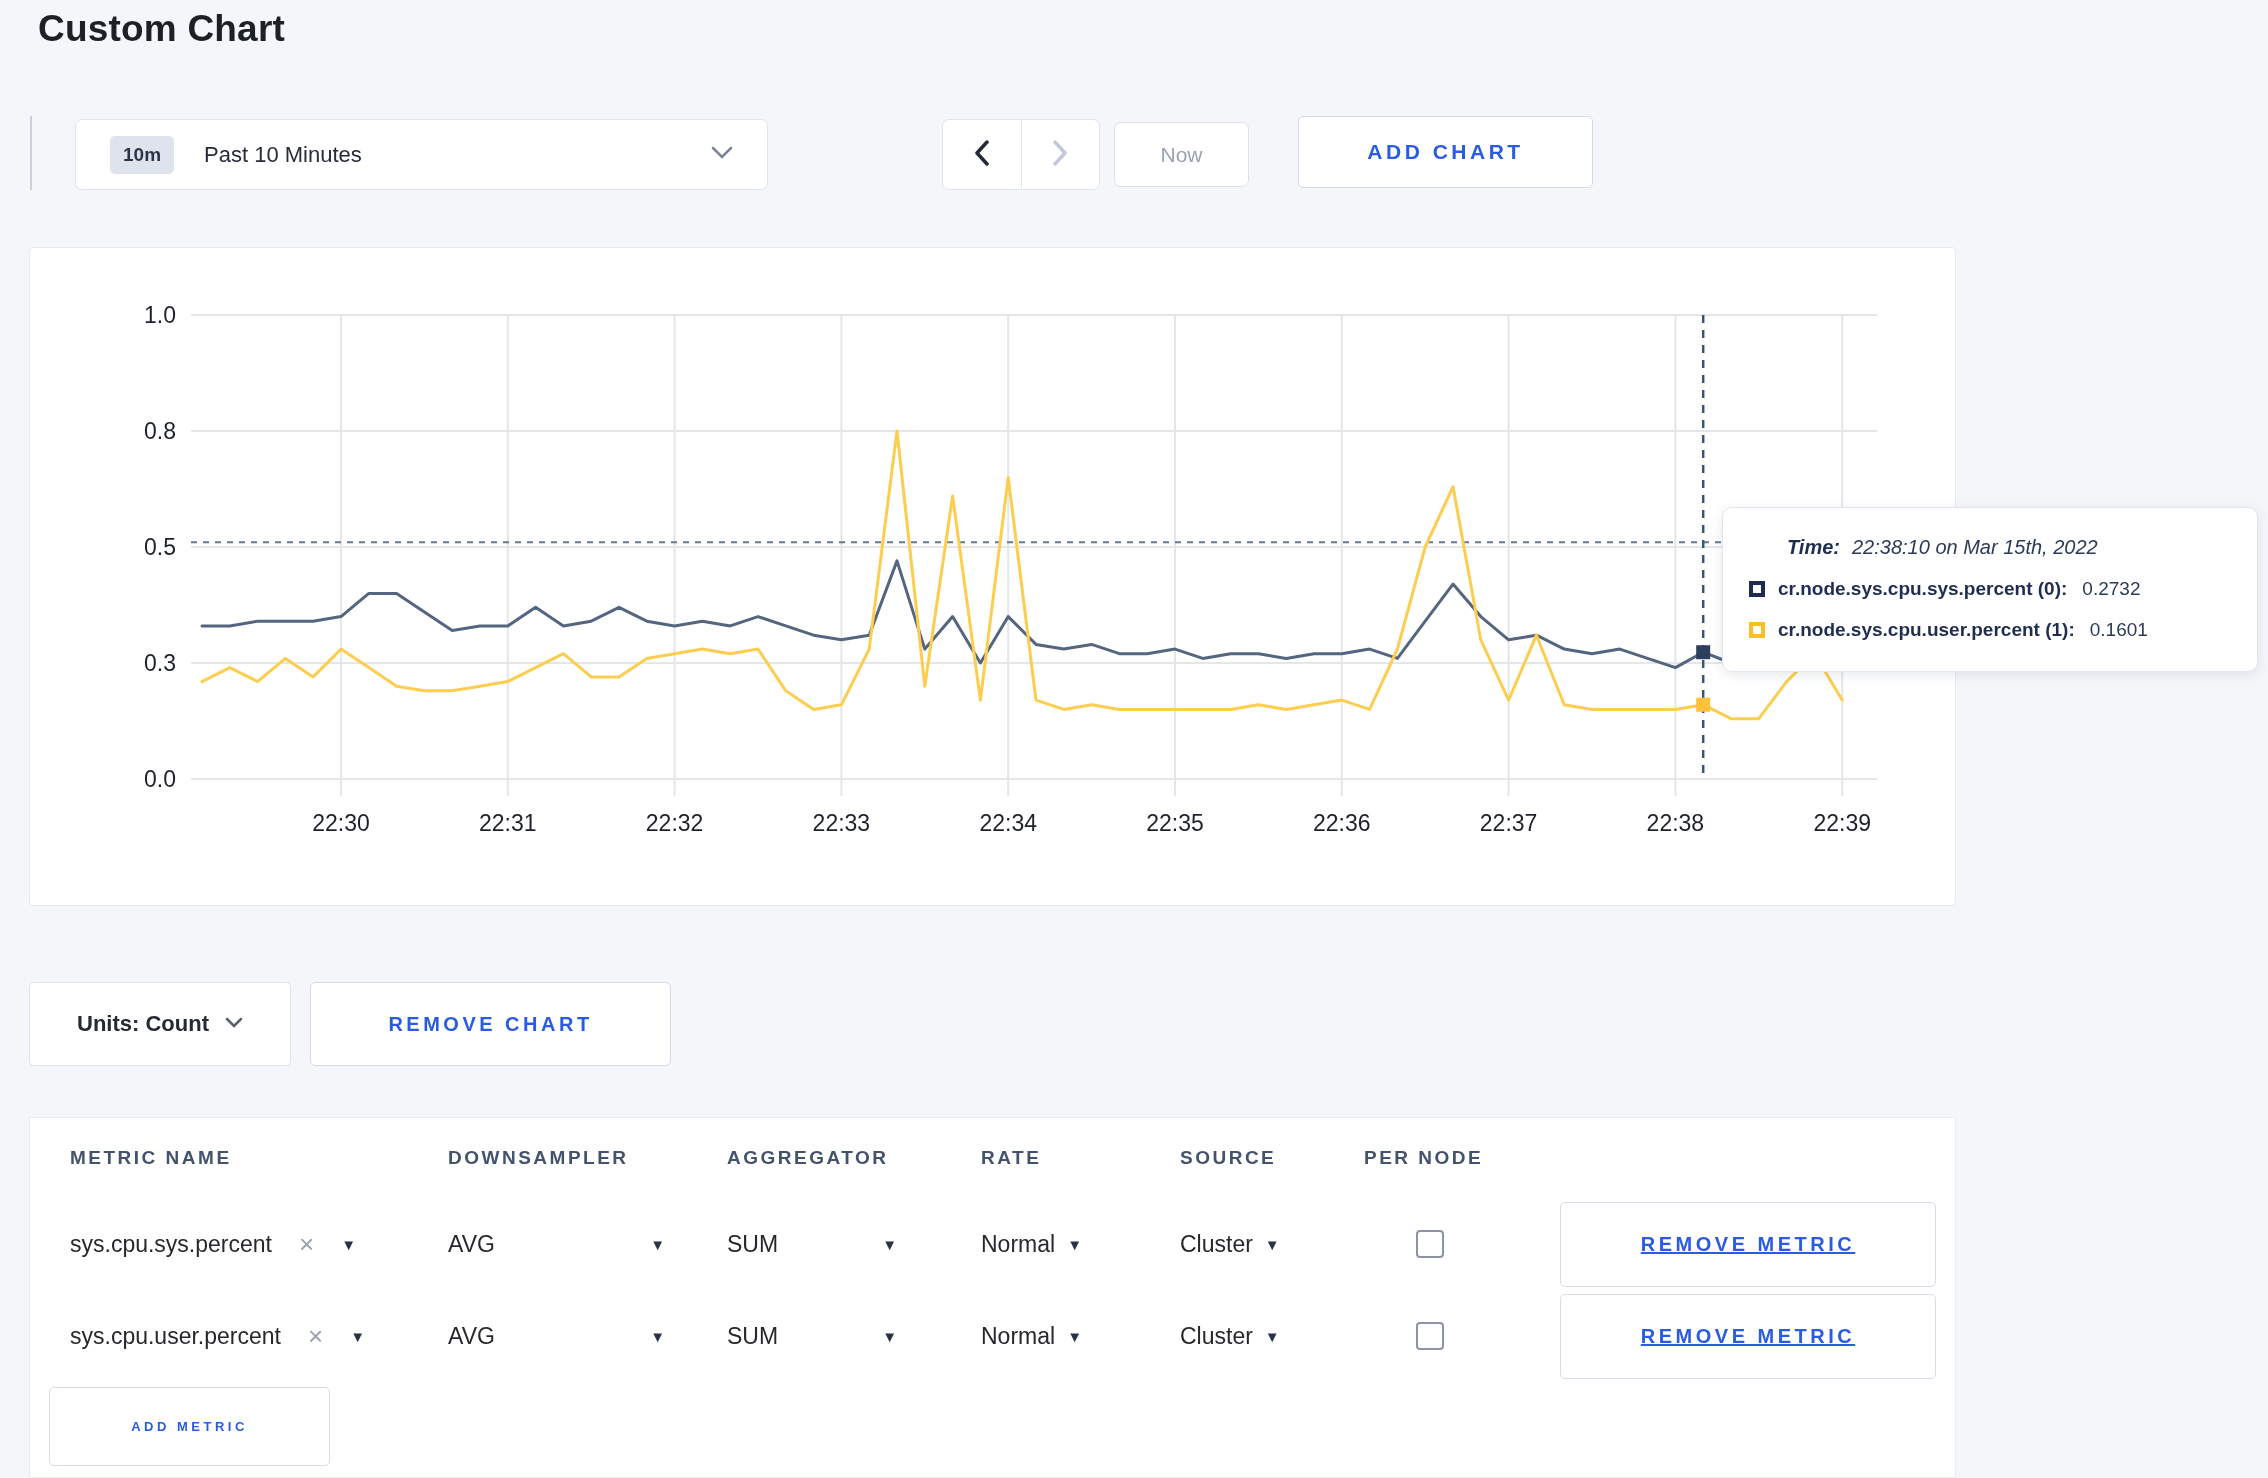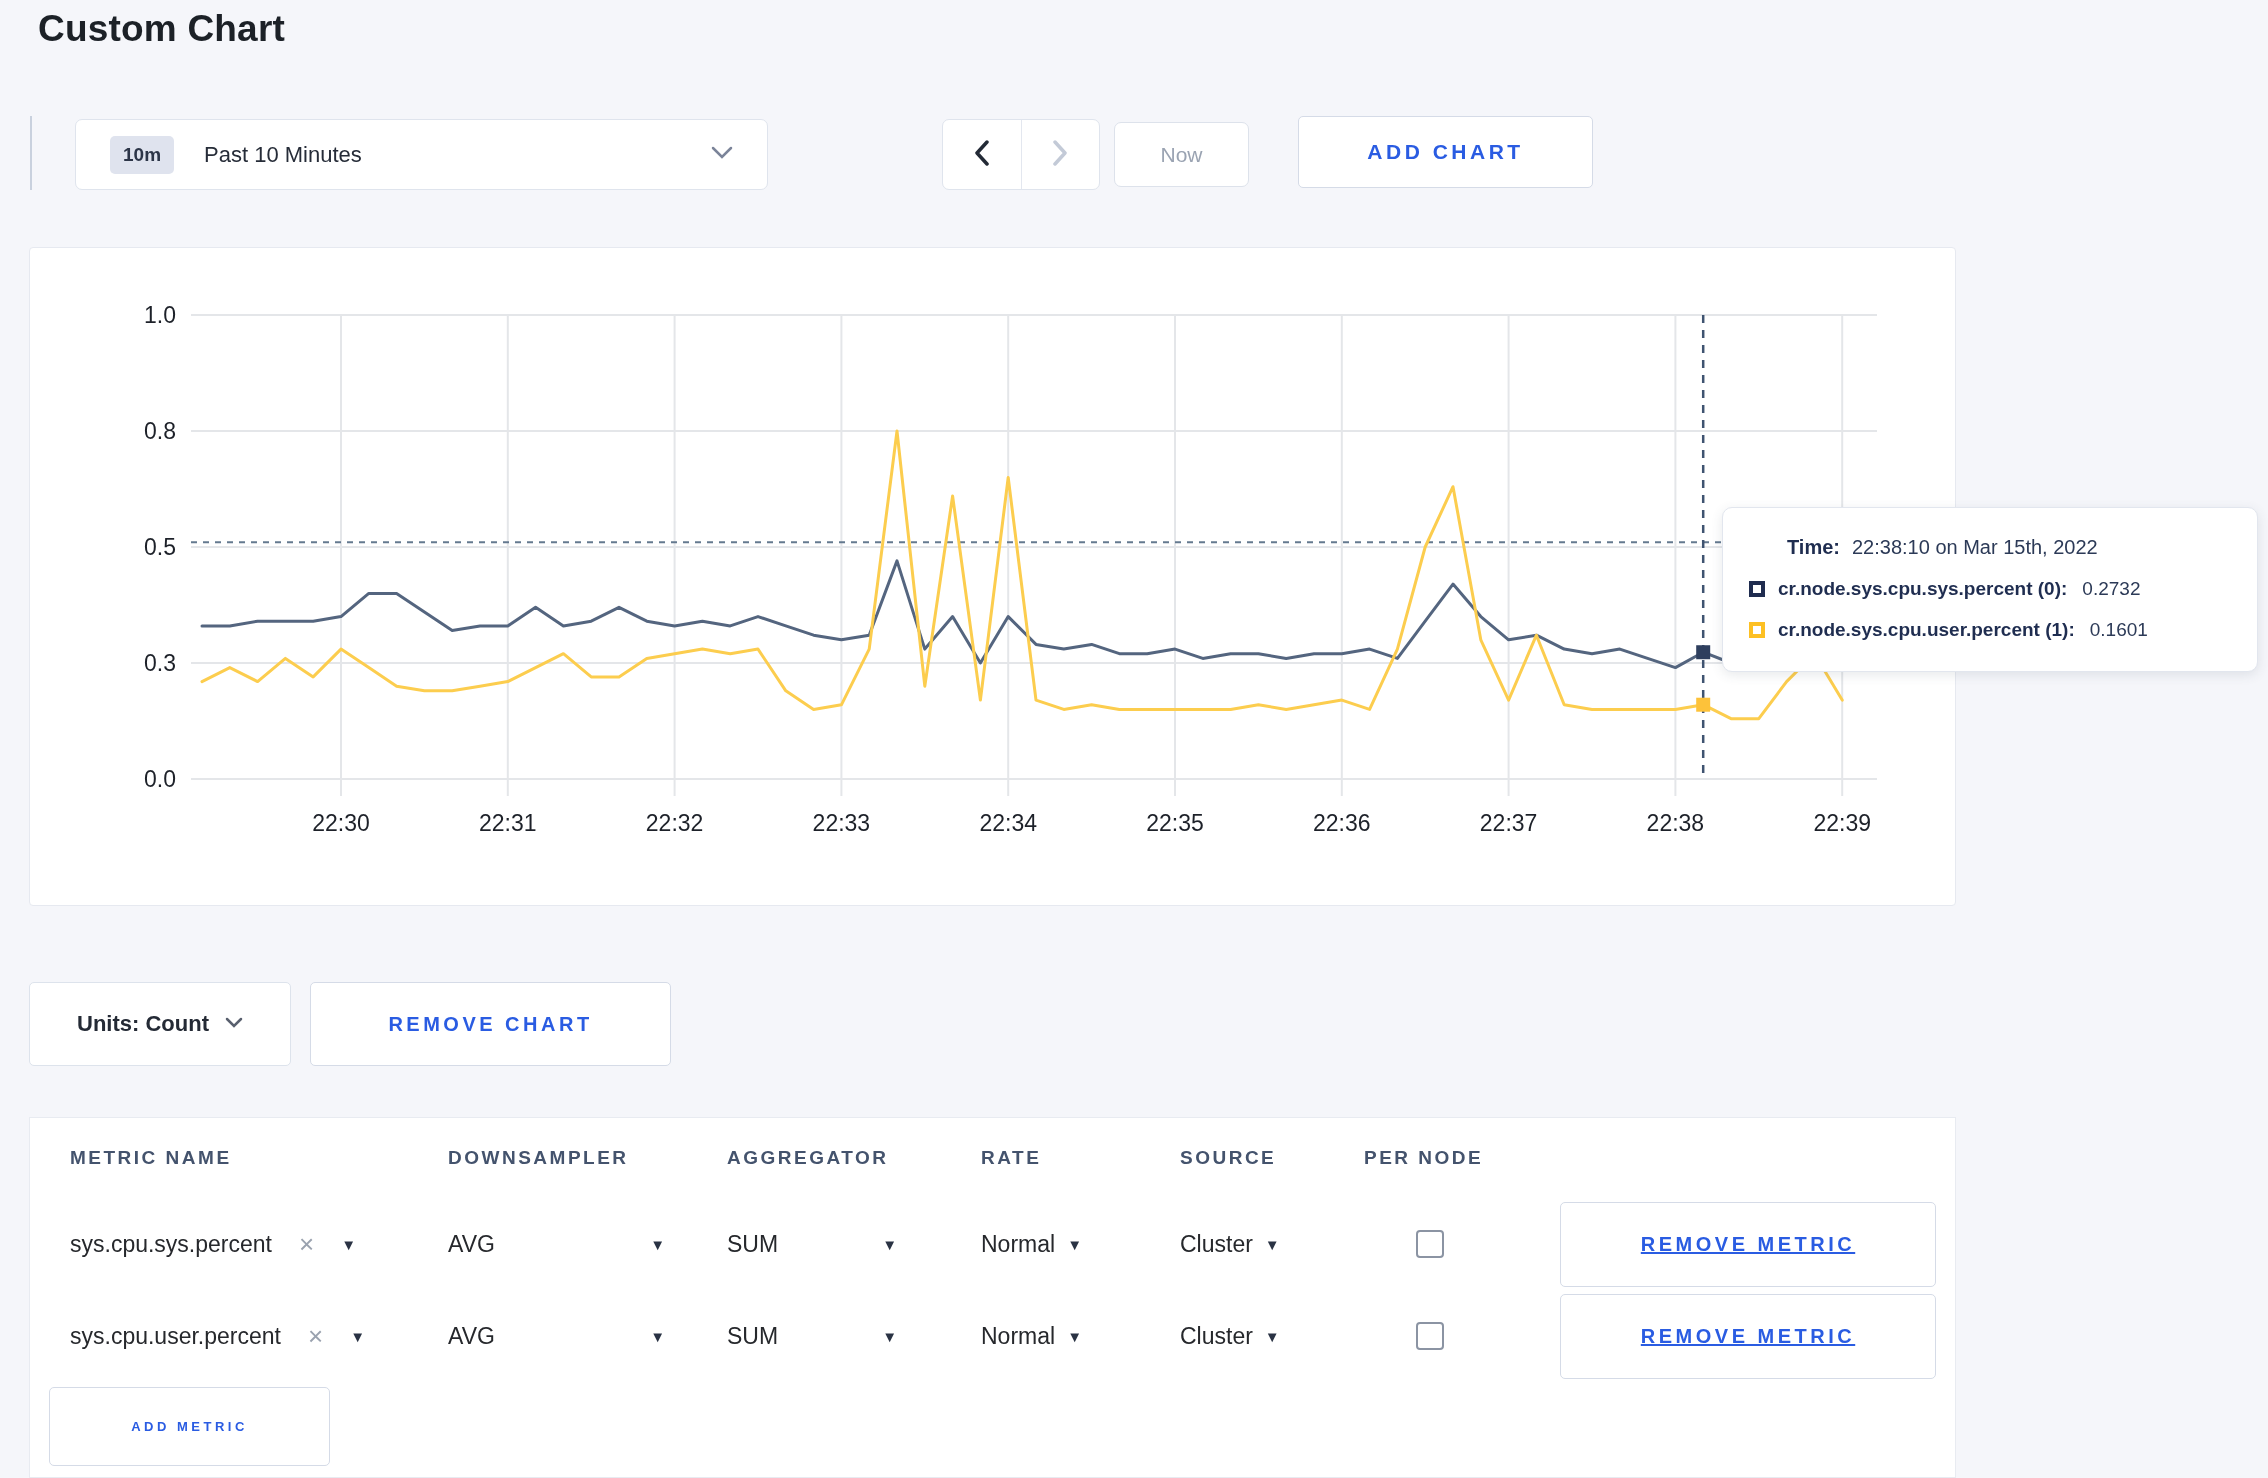--- a/index.html
+++ b/index.html
@@ -63,21 +63,21 @@
     background:#fff; border:1px solid #e6e9f0; border-radius:4px;
   }
   .chart-panel svg { position:absolute; left:0; top:0; overflow:visible; }
 
   .chart-tooltip {
     position:absolute; left:1692px; top:259px; width:536px;
     background:#fff; border:1px solid #e2e6ee; border-radius:10px;
     box-shadow:0 3px 12px rgba(60,70,90,.12);
     padding:28px 30px 30px 26px; z-index:5;
   }
-  .tt-time { display:flex; gap:12px; margin-left:38px; align-items:baseline; }
+  .tt-time { display:flex; gap:12px; margin-left:38px; align-items:baseline;font-style:italic; }
   .tt-time-label { font-weight:700; font-size:20px; color:#1f2d50; }
   .tt-time-value { font-size:20px; color:#2c3a57; }
   .tt-row { display:flex; align-items:center; gap:13px; margin-top:19px; }
   .tt-swatch { width:16px; height:16px; border:4px solid; background:#fff; flex:0 0 auto; }
   .tt-name { font-weight:700; font-size:19px; color:#1f2d50; }
   .tt-value { font-size:19px; color:#2c3a57; margin-left:2px; }
 
   
   .units-select {
     left:29px; top:982px; width:262px; height:84px;

